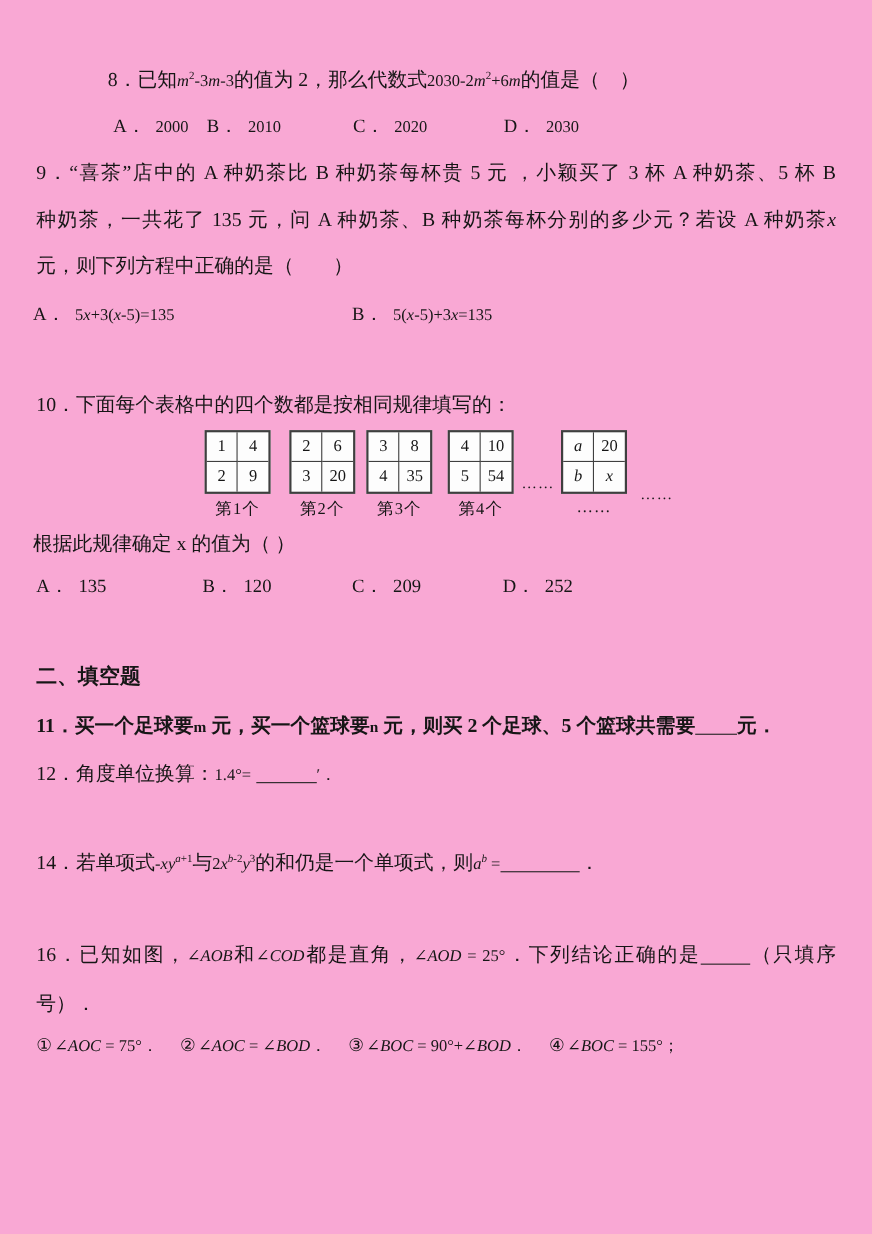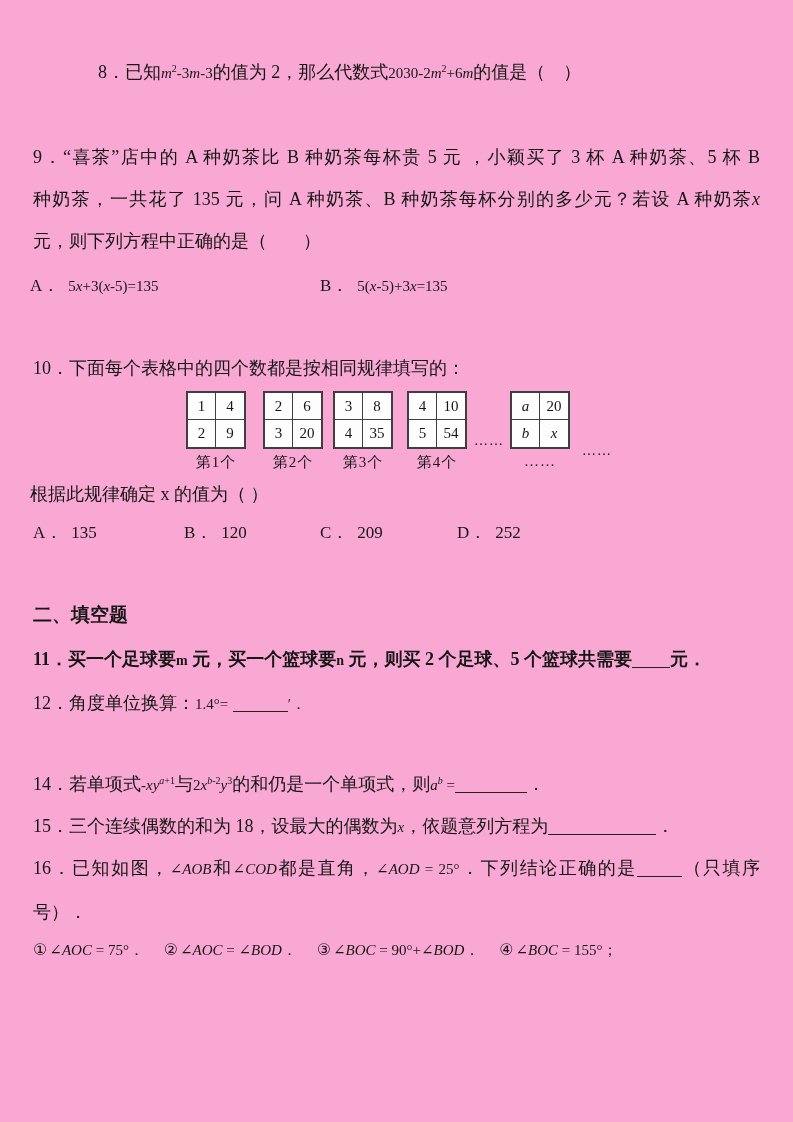--- a/index.html
+++ b/index.html
@@ -37,20 +37,26 @@
 </style>
 </head>
 <body>
 
 <div class="page">
 
   <div class="abs qtext" style="left:98px; top:60px;">
     <span>8．</span><span>已知</span><span class="math"><i>m</i><sup>2</sup>-3<i>m</i>-3</span><span>的值为 2，那么代数式</span><span class="math">2030-2<i>m</i><sup>2</sup>+6<i>m</i></span><span>的值是（　）</span>
   </div>
 
+  <div class="row" style="top:103px;">
+    <span class="opt" style="left:103px;"><span class="olabel">A．</span><span class="oval">2000</span></span>
+    <span class="opt" style="left:188px;"><span class="olabel">B．</span><span class="oval">2010</span></span>
+    <span class="opt" style="left:321px;"><span class="olabel">C．</span><span class="oval">2020</span></span>
+    <span class="opt" style="left:458px;"><span class="olabel">D．</span><span class="oval">2030</span></span>
+  </div>
 
   <div class="abs qtext jline" style="left:33px; top:145px;">9．“喜茶”店中的 A 种奶茶比 B 种奶茶每杯贵 5 元 ，小颖买了 3 杯 A 种奶茶、5 杯 B</div>
   <div class="abs qtext jline" style="left:33px; top:187px;">种奶茶，一共花了 135 元，问 A 种奶茶、B 种奶茶每杯分别的多少元？若设 A 种奶茶<i>x</i></div>
   <div class="abs qtext" style="left:33px; top:229px;">元，则下列方程中正确的是（　　）</div>
 
   <div class="row" style="top:274px;">
     <span class="opt" style="left:30px;"><span class="olabel">A．</span><span class="oval math">5<i>x</i>+3(<i>x</i>-5)=135</span></span>
     <span class="opt" style="left:320px;"><span class="olabel">B．</span><span class="oval math">5(<i>x</i>-5)+3<i>x</i>=135</span></span>
   </div>
 
@@ -123,23 +129,20 @@
 
   <div class="abs qtext" style="left:33px; top:691px;">
     <span>12．角度单位换算：</span><span class="math">1.4°=</span> <span class="blank w55"></span><span class="math">′．</span>
   </div>
 
 
   <div class="abs qtext" style="left:33px; top:772px;">
     <span>14．若单项式</span><span class="math">-<i>xy</i><sup><i>a</i>+1</sup></span><span>与</span><span class="math">2<i>x</i><sup><i>b</i>-2</sup><i>y</i><sup>3</sup></span><span>的和仍是一个单项式，则</span><span class="math"><i>a</i><sup><i>b</i></sup> =</span><span class="blank w72"></span><span>．</span>
   </div>
 
-  <div class="abs qtext" style="left:33px; top:814px;">
-    <span>15．三个连续偶数的和为 18，设最大的偶数为</span><span class="math"><i>x</i></span><span>，依题意列方程为</span><span class="blank w108"></span><span>．</span>
-  </div>
 
   <div class="abs qtext jline" style="left:33px; top:856px;">
     <span>16．已知如图，</span><span class="math">∠<i>AOB</i></span><span>和</span><span class="math">∠<i>COD</i></span><span>都是直角，</span><span class="math">∠<i>AOD</i> = 25°</span><span>．下列结论正确的是</span><span class="blank w45"></span><span>（只填序</span>
   </div>
   <div class="abs qtext" style="left:33px; top:900px;">号）．</div>
 
   <div class="abs math" style="left:33px; top:940px;">
     <span class="concl-item"><span class="circ">①</span><span>∠<i>AOC</i> = 75°．</span></span>
     <span class="concl-item"><span class="circ">②</span><span>∠<i>AOC</i> = ∠<i>BOD</i>．</span></span>
     <span class="concl-item"><span class="circ">③</span><span>∠<i>BOC</i> = 90°+∠<i>BOD</i>．</span></span>

